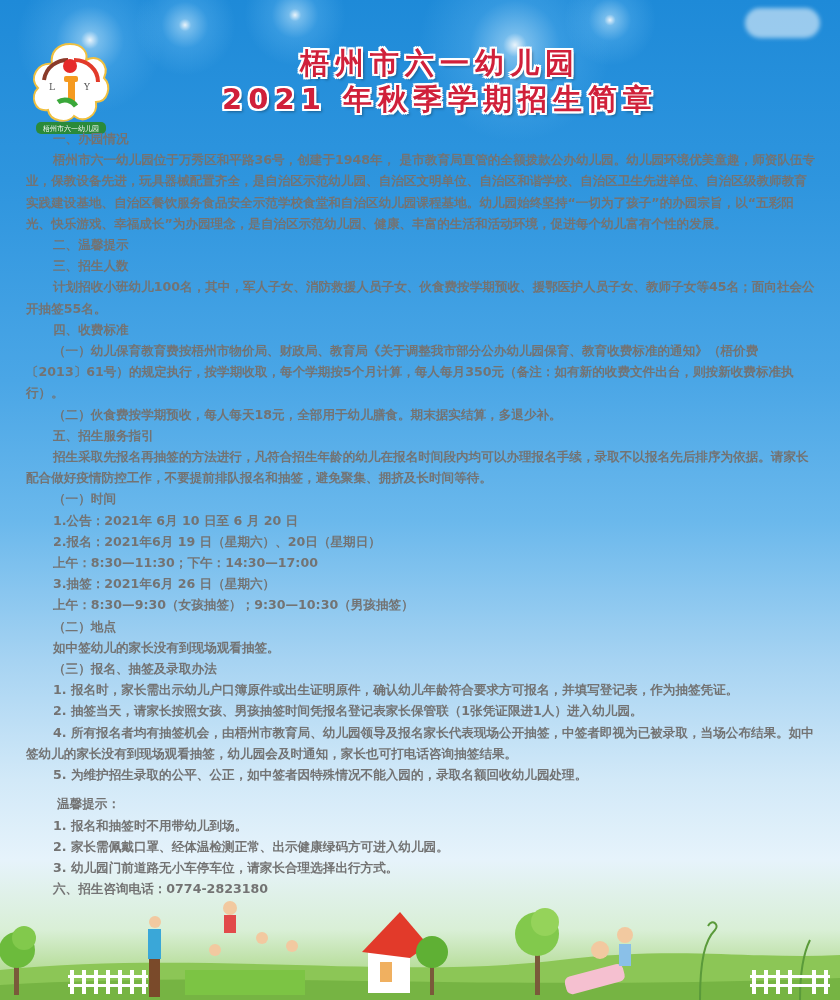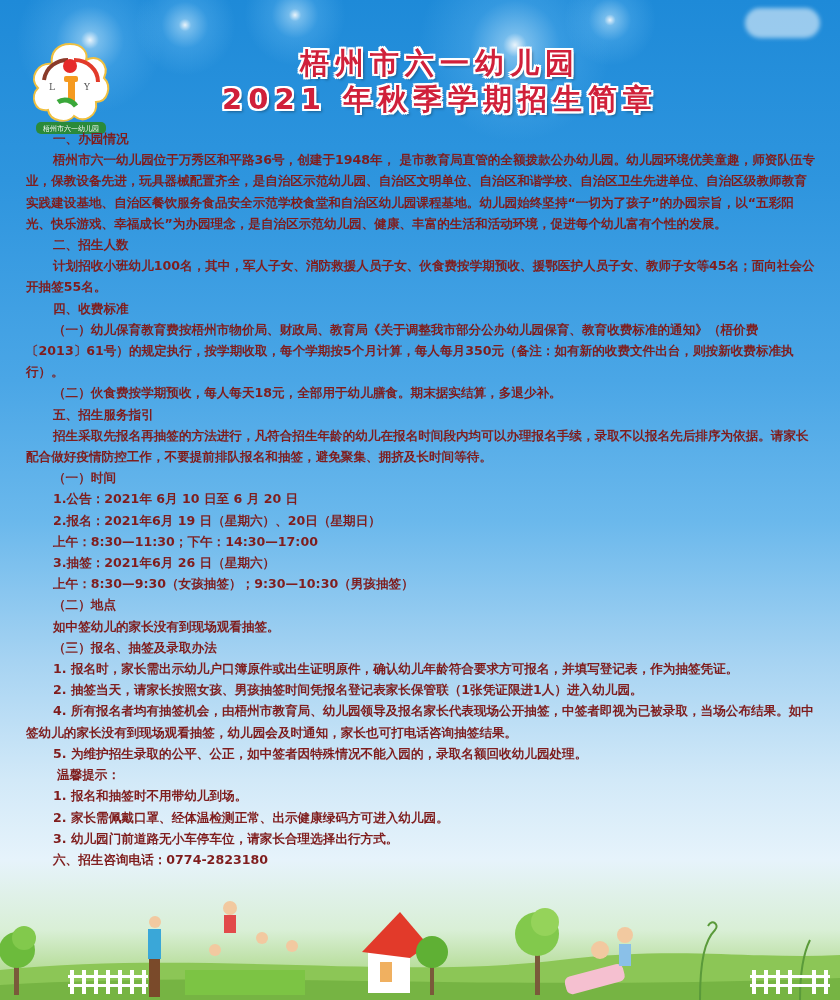--- a/index.html
+++ b/index.html
@@ -11,21 +11,21 @@
   .firework { position: absolute; border-radius: 50%;
     background: radial-gradient(circle, rgba(255,255,255,0.9) 0%, rgba(200,235,255,0.5) 8%, rgba(140,210,255,0.2) 30%, rgba(255,255,255,0) 65%); }
   .cloud { position: absolute; background: rgba(255,255,255,0.55); border-radius: 40px; filter: blur(2px); }
   .logo { position: absolute; left: 28px; top: 40px; width: 84px; height: 96px; }
   .title { position: absolute; left: 0; width: 840px; text-align: center; font-weight: bold;
     color: #d0203a; letter-spacing: 6px;
     text-shadow: -2px -2px 0 #fff, 2px -2px 0 #fff, -2px 2px 0 #fff, 2px 2px 0 #fff, 0 2px 0 #fff, 0 -2px 0 #fff, 2px 0 0 #fff, -2px 0 0 #fff, 3px 3px 3px rgba(0,0,0,0.35); }
   .title1 { top: 44px; font-size: 29px; padding-left: 20px; }
   .title2 { top: 80px; font-size: 29px; padding-left: 20px; }
   .content { position: absolute; left: 26px; top: 128px; width: 790px;
-    font-size: 12.6px; line-height: 21.2px; font-weight: bold; color: #7f1d1d; }
+    font-size: 12.6px; line-height: 21.2px; font-weight: bold; color: #737373; }
   .h { padding-left: 27px; }
   .p { text-indent: 27px; }
   .l { padding-left: 27px; }
   .scene { position: absolute; left: 0; top: 900px; width: 840px; height: 100px; }
 </style>
 </head>
 <body>
 
 <div class="firework" style="left:10px;top:-40px;width:160px;height:160px;"></div>
 <div class="firework" style="left:130px;top:-30px;width:110px;height:110px;"></div>
@@ -50,22 +50,23 @@
   </svg>
 </div>
 
 <div class="title title1">梧州市六一幼儿园</div>
 <div class="title title2">2021 年秋季学期招生简章</div>
 
 <div class="content">
   <div class="h">一、办园情况</div>
   <div class="p">梧州市六一幼儿园位于万秀区和平路36号，创建于1948年， 是市教育局直管的全额拨款公办幼儿园。幼儿园环境优美童趣，师资队伍专业，保教设备先进，玩具器械配置齐全，是自治区示范幼儿园、自治区文明单位、自治区和谐学校、自治区卫生先进单位、自治区级教师教育实践建设基地、自治区餐饮服务食品安全示范学校食堂和自治区幼儿园课程基地。幼儿园始终坚持“一切为了孩子”的办园宗旨，以“五彩阳光、快乐游戏、幸福成长”为办园理念，是自治区示范幼儿园、健康、丰富的生活和活动环境，促进每个幼儿富有个性的发展。</div>
 
-  <div class="h">二、招生人数</div>
+  <div class="h">二、温馨提示</div>
 
+  <div class="h">三、招生人数</div>
   <div class="p">计划招收小班幼儿100名，其中，军人子女、消防救援人员子女、伙食费按学期预收、援鄂医护人员子女、教师子女等45名；面向社会公开抽签55名。</div>
 
   <div class="h">四、收费标准</div>
   <div class="p">（一）幼儿保育教育费按梧州市物价局、财政局、教育局《关于调整我市部分公办幼儿园保育、教育收费标准的通知》（梧价费〔2013〕61号）的规定执行，按学期收取，每个学期按5个月计算，每人每月350元（备注：如有新的收费文件出台，则按新收费标准执行）。</div>
   <div class="p">（二）伙食费按学期预收，每人每天18元，全部用于幼儿膳食。期末据实结算，多退少补。</div>
 
   <div class="h">五、招生服务指引</div>
   <div class="p">招生采取先报名再抽签的方法进行，凡符合招生年龄的幼儿在报名时间段内均可以办理报名手续，录取不以报名先后排序为依据。请家长配合做好疫情防控工作，不要提前排队报名和抽签，避免聚集、拥挤及长时间等待。</div>
   <div class="l">（一）时间</div>
   <div class="l">1.公告：2021年 6月 10 日至 6 月 20 日</div>
@@ -74,21 +75,21 @@
   <div class="l">3.抽签：2021年6月 26 日（星期六）</div>
   <div class="l">上午：8:30—9:30（女孩抽签）；9:30—10:30（男孩抽签）</div>
   <div class="l">（二）地点</div>
   <div class="l">如中签幼儿的家长没有到现场观看抽签。</div>
   <div class="l">（三）报名、抽签及录取办法</div>
   <div class="p">1. 报名时，家长需出示幼儿户口簿原件或出生证明原件，确认幼儿年龄符合要求方可报名，并填写登记表，作为抽签凭证。</div>
   <div class="p">2. 抽签当天，请家长按照女孩、男孩抽签时间凭报名登记表家长保管联（1张凭证限进1人）进入幼儿园。</div>
   <div class="p">4. 所有报名者均有抽签机会，由梧州市教育局、幼儿园领导及报名家长代表现场公开抽签，中签者即视为已被录取，当场公布结果。如中签幼儿的家长没有到现场观看抽签，幼儿园会及时通知，家长也可打电话咨询抽签结果。</div>
   <div class="p">5. 为维护招生录取的公平、公正，如中签者因特殊情况不能入园的，录取名额回收幼儿园处理。</div>
 
-  <div class="h" style="padding-left:31px;">温馨提示：</div>
+  <div class="h" style="padding-left:31px;margin-top:8px;">温馨提示：</div>
   <div class="l">1. 报名和抽签时不用带幼儿到场。</div>
   <div class="l">2. 家长需佩戴口罩、经体温检测正常、出示健康绿码方可进入幼儿园。</div>
   <div class="l">3. 幼儿园门前道路无小车停车位，请家长合理选择出行方式。</div>
   <div class="h">六、招生咨询电话：0774-2823180</div>
 </div>
 
 <svg class="scene" viewBox="0 0 840 100">
   <path d="M0 70 C200 50 400 80 560 60 C680 45 760 60 840 55 L840 100 L0 100 Z" fill="#8cc656"></path>
   <path d="M0 85 C250 70 500 92 840 78 L840 100 L0 100 Z" fill="#76b443"></path>
   <g>

